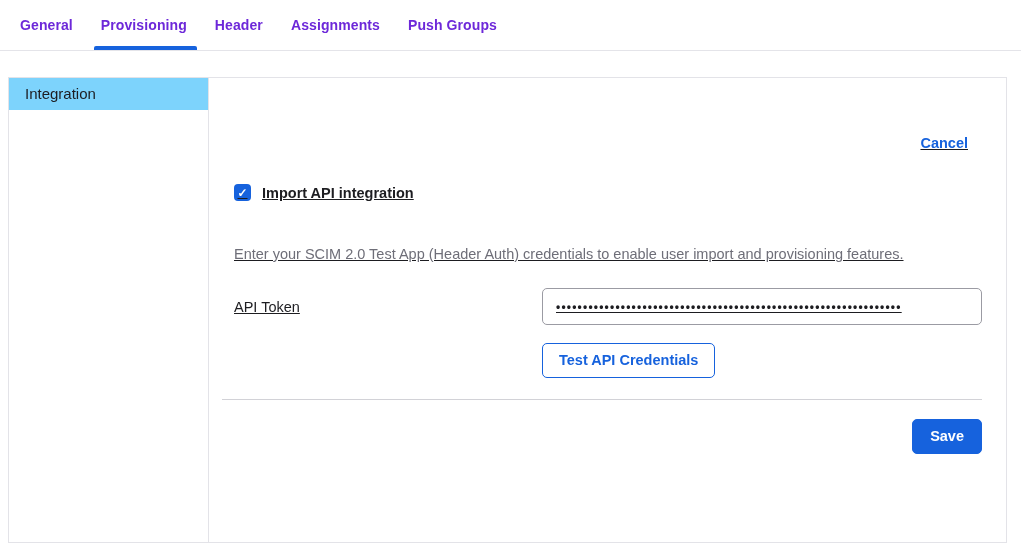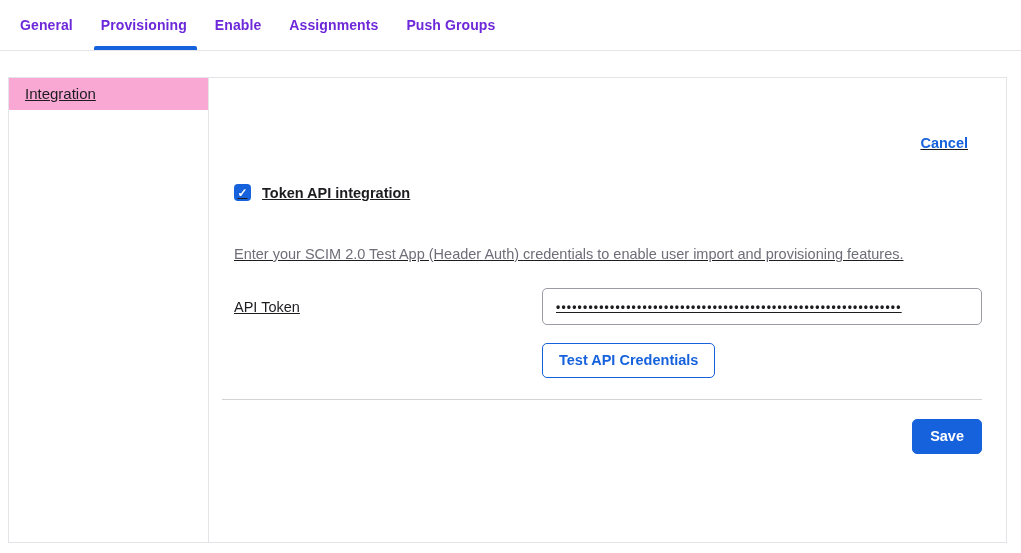--- a/index.html
+++ b/index.html
@@ -15,21 +15,21 @@
   .tab.active::after { content: ""; position: absolute; left: -7px; right: -10px;
     bottom: 0; height: 4px; background: #1662dd; border-radius: 2px 2px 0 0; }
 
   
   .panel { display: flex; width: 999px; height: 466px; margin: 26px 14px 0 8px;
     border: 1px solid #e3e3e8; background: #fff; }
 
   .sidebar { width: 200px; border-right: 1px solid #e3e3e8; flex-shrink: 0; }
   .sidebar-heading { padding: 16px 16px 13px; font-size: 15px; font-weight: 700; }
   .sidebar-item { padding: 7px 16px 8px; font-size: 15px; cursor: pointer; }
-  .sidebar-item.active { background: #f9a8d4; text-decoration: underline; }
+  .sidebar-item.active { background: #7dd3fc; }
 
   .main { flex: 1; padding: 0 24px 0 25px; min-width: 0; text-decoration: underline; }
 
   .cancel-row { margin-top: 56px; text-align: right; line-height: 17px; }
   .cancel-link { color: #1662dd; font-weight: 700; font-size: 14.5px;
     text-decoration: none; margin-right: 14px; cursor: pointer; }
 
   .checkbox-row { margin-top: 32px; display: flex; align-items: center; }
   .checkbox { width: 17px; height: 17px; background: #1662dd; border-radius: 4px;
     display: flex; align-items: center; justify-content: center; cursor: pointer;
@@ -60,42 +60,42 @@
 
   .divider { margin-top: 21px; margin-left: -12px; border-top: 1px solid #d2d2d7; }
   .save-row { margin-top: 19px; text-align: right; }
 </style>
 </head>
 <body>
 
 <div class="tabbar">
   <div class="tab">General</div>
   <div class="tab active">Provisioning</div>
-  <div class="tab">Enable</div>
+  <div class="tab">Header</div>
   <div class="tab">Assignments</div>
   <div class="tab">Push Groups</div>
 </div>
 
 <div class="panel">
 
   <div class="sidebar">
     <div class="sidebar-item active">Integration</div>
   </div>
 
   <div class="main">
 
     <div class="cancel-row">
       <a class="cancel-link">Cancel</a>
     </div>
 
     <div class="checkbox-row">
       <span class="checkbox">
         <span class="check">✓</span>
       </span>
-      <span class="checkbox-label">Token API integration</span>
+      <span class="checkbox-label">Import API integration</span>
     </div>
 
     <div class="description">Enter your SCIM 2.0 Test App (Header Auth) credentials to enable user import and provisioning features.</div>
 
 
     <div class="form-row second">
       <div class="form-label">API Token</div>
       <div class="input-box token">
         <span class="value">••••••••••••••••••••••••••••••••••••••••••••••••••••••••••••••••</span>
       </div>

